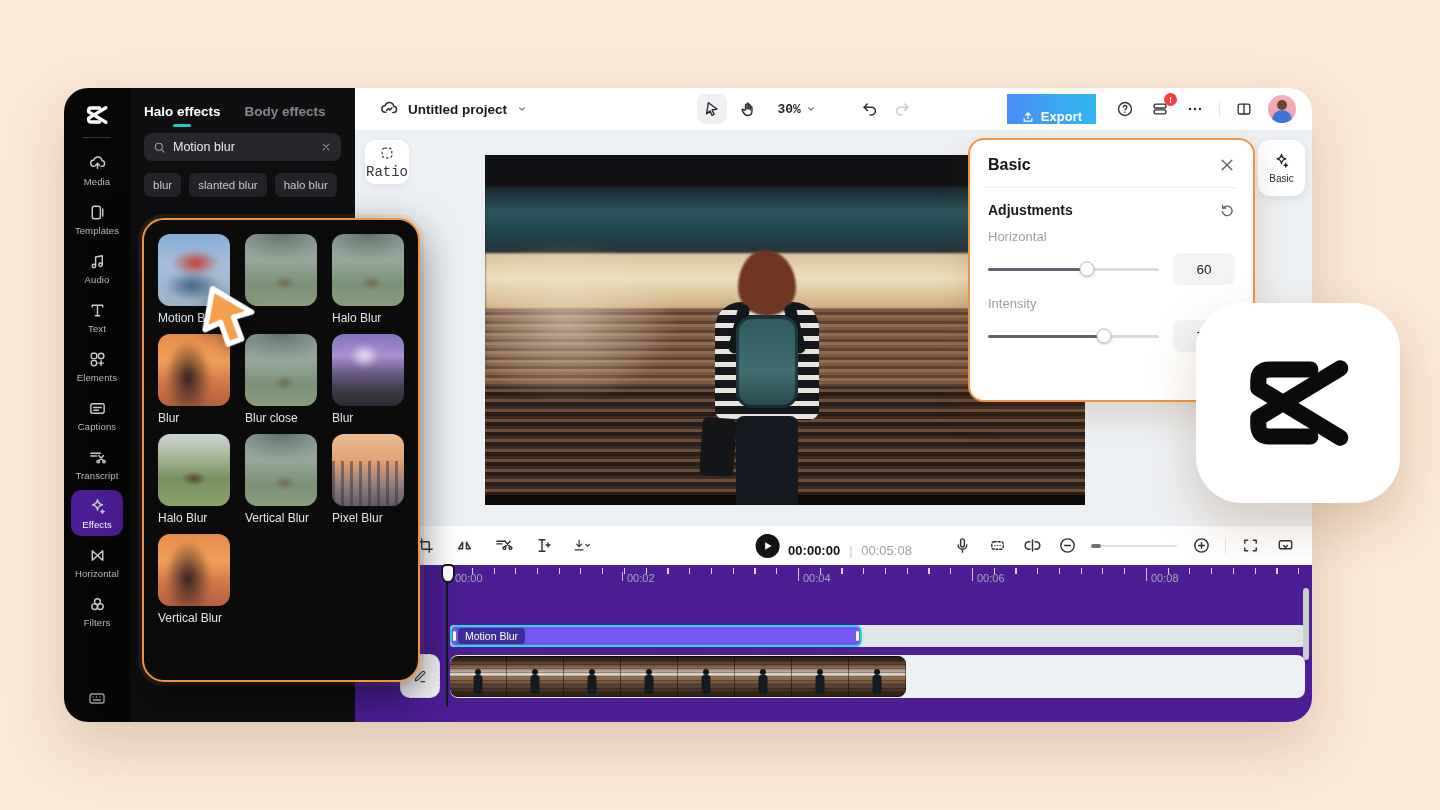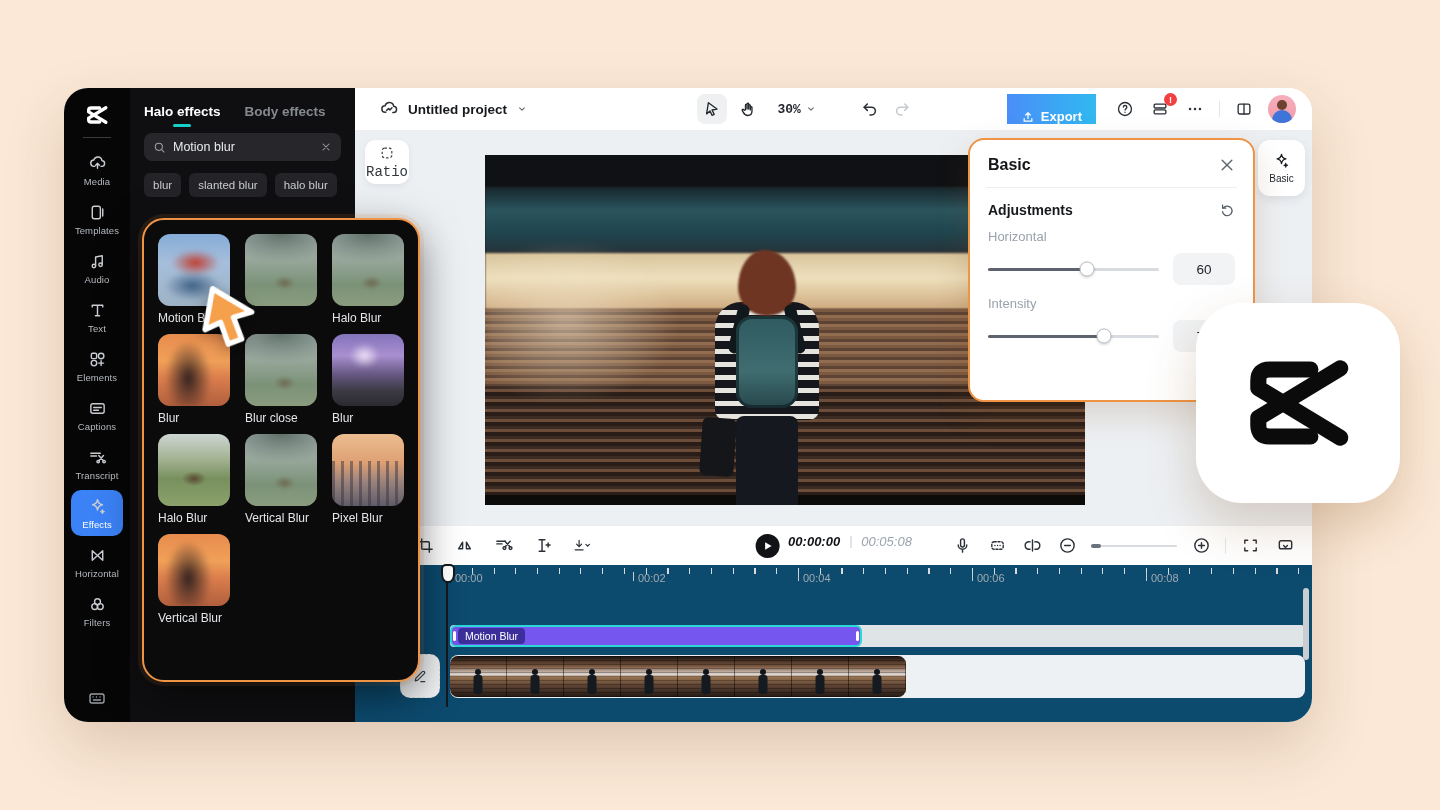--- a/index.html
+++ b/index.html
@@ -16,21 +16,21 @@
   
   .sidebar { position:absolute; left:0; top:0; width:66px; height:634px; background:#060607; display:flex; flex-direction:column; align-items:center; }
   .logo-wrap { margin-top:14px; display:flex; flex-direction:column; align-items:center; }
   .logo-wrap svg { width:34px; height:26px; }
   .logo-divider { width:28px; height:1px; background:#3a3a3d; margin-top:9px; }
   .side-nav { display:flex; flex-direction:column; align-items:center; margin-top:6px; width:100%; }
   .side-item { width:52px; padding:7px 0 6px; margin-top:3px; border-radius:10px; display:flex; flex-direction:column; align-items:center; gap:3px; color:#c2c6cb; cursor:pointer; }
   .side-item .s-ic { width:19px; height:19px; display:block; }
   .side-item .s-ic svg { width:19px; height:19px; stroke:#c9cdd2; fill:none; stroke-width:1.5; stroke-linecap:round; stroke-linejoin:round; }
   .side-item .s-lb { font-size:9.5px; color:#b7bcc1; letter-spacing:.1px; }
-  .side-item.active { background:#3b82f6; }
+  .side-item.active { background:#4c1d95; }
   .side-item.active .s-lb { color:#fff; }
   .side-kbd { margin-top:auto; margin-bottom:12px; width:30px; height:24px; border-radius:6px; display:flex; align-items:center; justify-content:center; }
   .side-kbd svg { width:20px; height:20px; stroke:#9aa0a6; fill:none; stroke-width:1.4; stroke-linecap:round; }
 
   
   .fx-panel { position:absolute; left:66px; top:0; width:225px; height:634px; background:#0f0f11; }
   .fx-tabs { display:flex; gap:24px; padding:16px 0 0 14px; }
   .fx-tab { font-size:13.5px; font-weight:bold; color:#85898e; cursor:pointer; position:relative; padding-bottom:10px; }
   .fx-tab.active { color:#fff; }
   .fx-tab.active::after { content:""; position:absolute; left:50%; transform:translateX(-50%); bottom:2px; width:18px; height:3px; border-radius:2px; background:#17cfc6; }
@@ -151,32 +151,32 @@
   
   .side-tab { position:absolute; left:903px; top:52px; width:47px; height:56px; background:#fff; border-radius:12px; box-shadow:0 3px 10px rgba(30,40,60,.10);
      display:flex; flex-direction:column; align-items:center; justify-content:center; gap:4px; cursor:pointer; z-index:5; }
   .side-tab svg { width:17px; height:17px; stroke:#1d2126; fill:none; stroke-width:1.5; stroke-linejoin:round; }
   .side-tab span { font-size:10px; color:#24282d; }
 
   
   .tl-toolbar { position:absolute; left:0; top:437px; width:957px; height:40px; background:#fff; border-top:1px solid #eceef1; display:flex; align-items:center; }
   .tl-left { display:flex; align-items:center; gap:17px; margin-left:20px; }
   .tl-left .tb-ic svg, .tl-right .tb-ic svg { width:19px; height:19px; }
-  .tl-center { display:flex; align-items:flex-start; gap:9px; margin-left:auto;font-style:italic; }
+  .tl-center { display:flex; align-items:flex-end; gap:9px; margin-left:auto; }
   .play-btn { width:24px; height:24px; border-radius:50%; background:#111317; display:flex; align-items:center; justify-content:center; cursor:pointer; }
   .play-btn svg { width:10px; height:10px; fill:#fff; }
   .tc-cur { font-size:13px; font-weight:bold; color:#111317; }
   .tc-sep { font-size:12px; color:#c6cbd0; }
   .tc-tot { font-size:13px; color:#9aa2ab; }
   .tl-right { display:flex; align-items:center; gap:13px; margin-left:auto; margin-right:16px; }
   .zoom-slider { width:86px; height:2px; background:#d9dde1; border-radius:2px; position:relative; }
   .zoom-slider::before { content:""; position:absolute; left:0; top:-1px; width:10px; height:4px; border-radius:2px; background:#6a727b; }
 
   
-  .tl-body { position:absolute; left:0; top:477px; width:957px; height:157px; background:#0c4a6e; }
+  .tl-body { position:absolute; left:0; top:477px; width:957px; height:157px; background:#4c1d95; }
   .ruler-ticks { position:absolute; left:95px; top:3px; width:855px; height:6px;
      background:repeating-linear-gradient(90deg,#d7dbdf 0 1px, transparent 1px 21.75px); }
   .ruler-label { position:absolute; top:7px; font-size:11px; color:#a2aab2; display:flex; align-items:flex-start; gap:4px; }
   .ruler-label::before { content:""; width:1px; height:9px; background:#c9ced3; display:block; }
   .fx-track { position:absolute; left:95px; top:60px; width:855px; height:22px; background:#dfe4e7; border-radius:4px; }
   .clip { position:absolute; left:95px; top:60px; width:412px; height:22px; background:#7557ef; border:2px solid #2bd7d7; border-radius:6px; cursor:pointer; }
   .clip-label { position:absolute; left:6px; top:50%; transform:translateY(-50%); background:#3d2f9b; color:#fff; font-size:10.5px; padding:2px 7px; border-radius:4px; white-space:nowrap; }
   .clip-h { position:absolute; top:50%; transform:translateY(-50%); width:3px; height:10px; border-radius:2px; background:#fff; }
   .clip-h.l { left:1px; } .clip-h.r { right:1px; }
   .vid-row { position:absolute; left:95px; top:90px; width:855px; height:43px; background:#eef1f3; border-radius:8px; }
@@ -617,21 +617,21 @@
                 <path d="M8 10l2 2 2-2"></path>
               </svg>
             </div>
         </div>
       </div>
 
       <div class="tl-body">
         <div class="ruler-ticks"></div>
         <div id="ruler-labels">
             <div class="ruler-label" style="left: 95px;">00:00</div>
-            <div class="ruler-label" style="left: 278px;">00:02</div>
+            <div class="ruler-label" style="left: 267px;">00:02</div>
             <div class="ruler-label" style="left: 443px;">00:04</div>
             <div class="ruler-label" style="left: 617px;">00:06</div>
             <div class="ruler-label" style="left: 791px;">00:08</div>
           </div>
         <div class="fx-track"></div>
         <div class="clip">
           <span class="clip-label">Motion Blur</span>
           <span class="clip-h l"></span>
           <span class="clip-h r"></span>
         </div>

